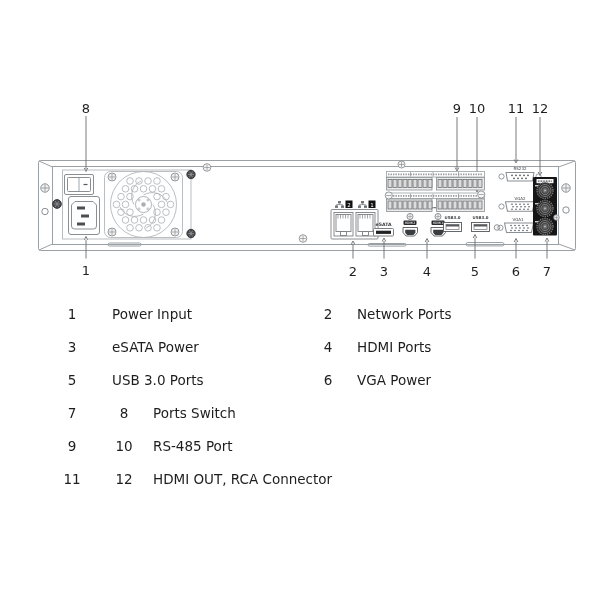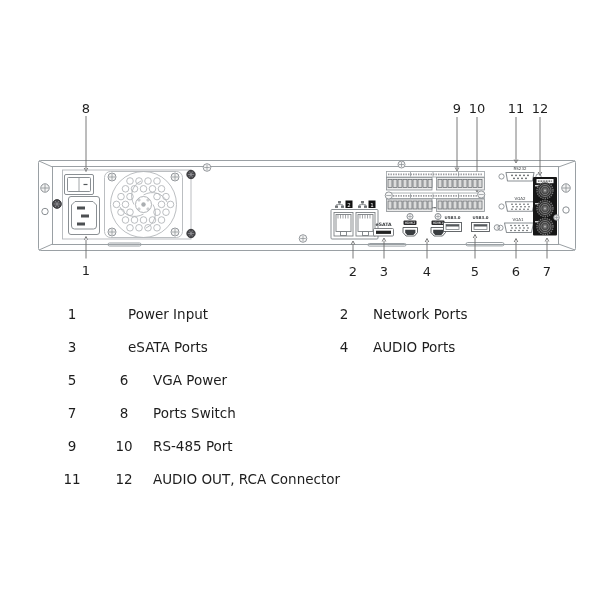--- a/index.html
+++ b/index.html
@@ -5,21 +5,21 @@
   html,body{margin:0;padding:0;background:#ffffff;}
   body{width:600px;height:600px;position:relative;font-family:"DejaVu Sans","Liberation Sans",sans-serif;}
   .stage{position:absolute;left:0;top:0;width:600px;height:600px;}
   svg{position:absolute;left:0;top:0;}
   svg text{font-family:"DejaVu Sans","Liberation Sans",sans-serif;}
   .callout{font-size:13px;fill:#1f1f1f;}
   .tinylabel{fill:#3a3d40;}
   .legend{position:absolute;left:0;top:297px;width:600px;color:#1d1d1d;font-size:13.5px;}
   .lrow{display:flex;height:33px;align-items:center;}
   .n1{margin-left:46px;width:52px;text-align:center;}
-  .t1{margin-left:30px;width:190px;}
+  .t1{margin-left:14px;width:190px;}
   .n2{width:52px;text-align:center;}
   .t2{margin-left:3px;}
 </style>
 </head>
 <body>
 
 <div class="stage">
 
 <svg width="600" height="292" viewBox="0 0 600 292">
 
@@ -424,39 +424,40 @@
 
 <div class="legend">
   <div class="lrow">
     <span class="n1">1</span>
     <span class="t1">Power Input</span>
     <span class="n2">2</span>
     <span class="t2">Network Ports</span>
   </div>
   <div class="lrow">
     <span class="n1">3</span>
-    <span class="t1">eSATA Ports</span>
+    <span class="t1">eSATA Power</span>
     <span class="n2">4</span>
-    <span class="t2">AUDIO Ports</span>
+    <span class="t2">HDMI Ports</span>
   </div>
   <div class="lrow">
     <span class="n1">5</span>
+    <span class="t1">USB 3.0 Ports</span>
     <span class="n2">6</span>
     <span class="t2">VGA Power</span>
   </div>
   <div class="lrow">
     <span class="n1">7</span>
     <span class="n2">8</span>
     <span class="t2">Ports Switch</span>
   </div>
   <div class="lrow">
     <span class="n1">9</span>
     <span class="n2">10</span>
     <span class="t2">RS-485 Port</span>
   </div>
   <div class="lrow">
     <span class="n1">11</span>
     <span class="n2">12</span>
-    <span class="t2">AUDIO OUT, RCA Connector</span>
+    <span class="t2">HDMI OUT, RCA Connector</span>
   </div>
 </div>
 
 </div>
 
 </body></html>

